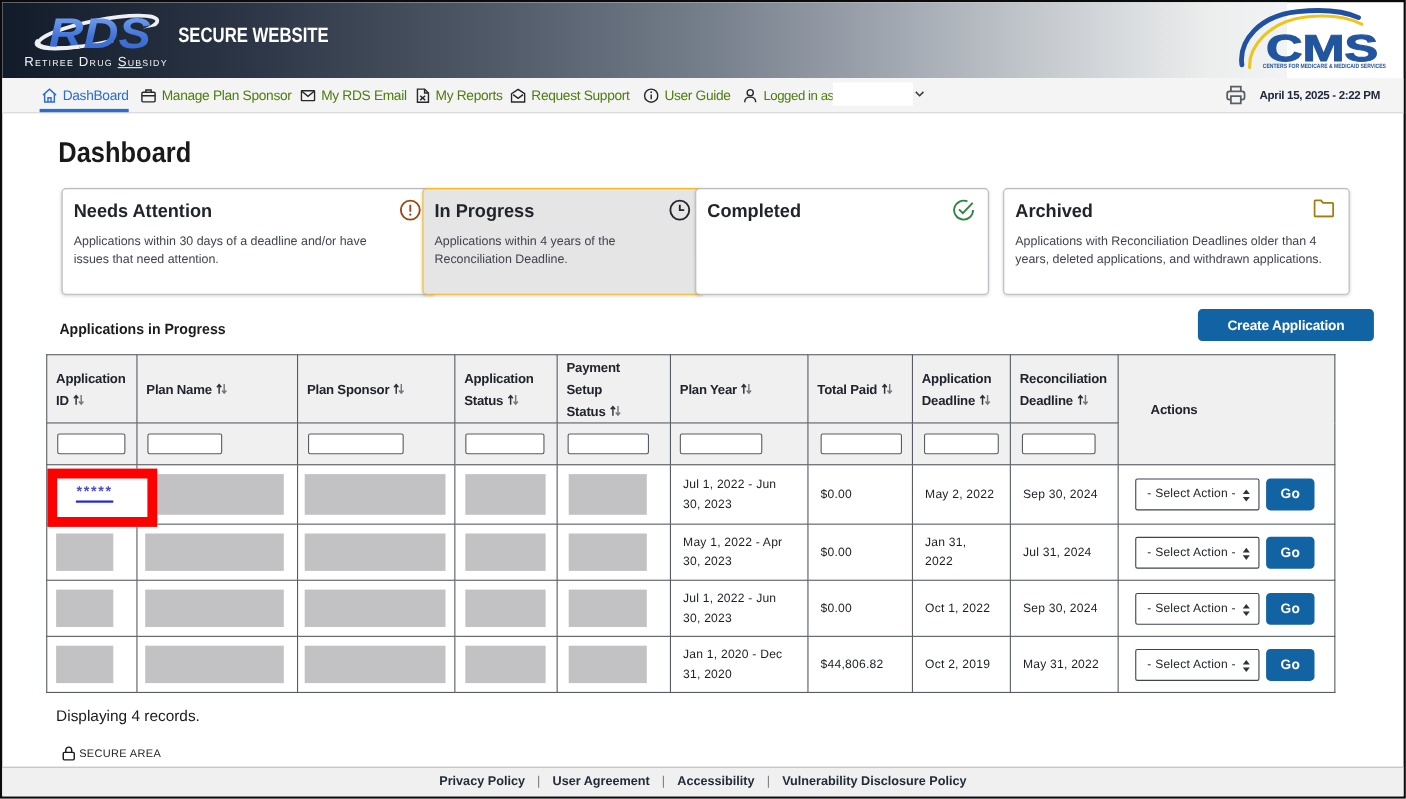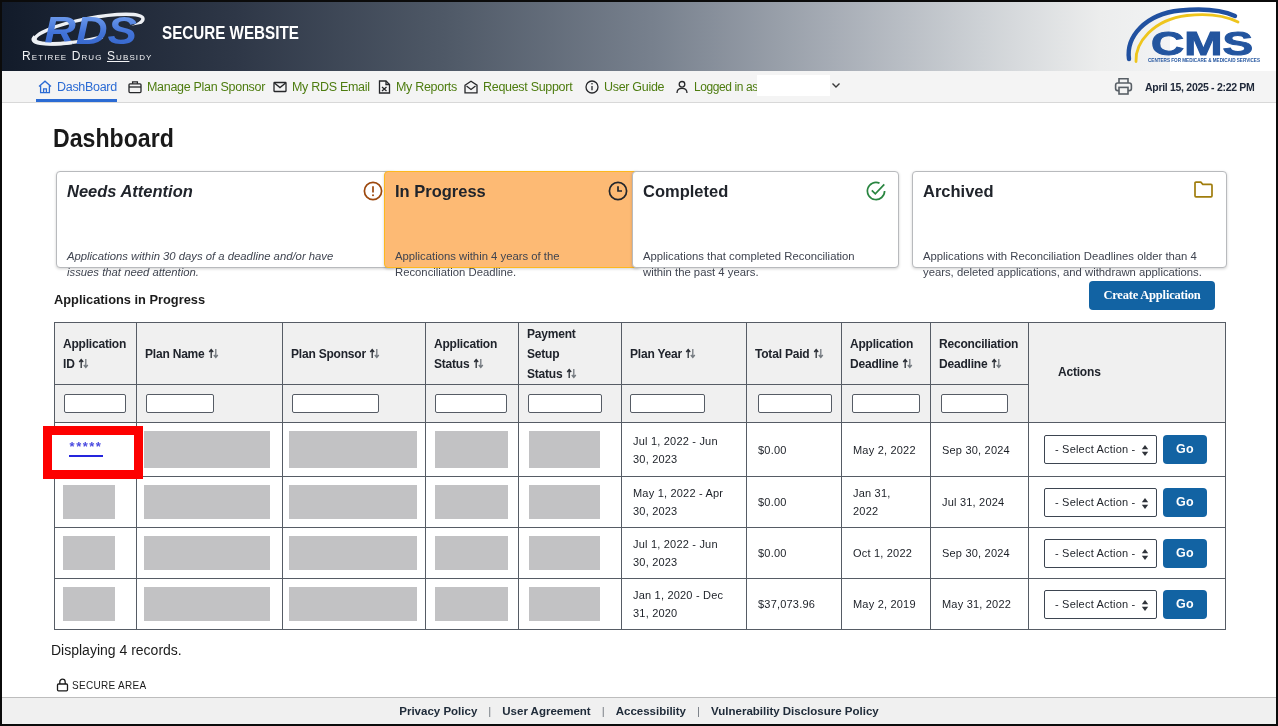--- a/index.html
+++ b/index.html
@@ -25,32 +25,32 @@
 #loginbox { position:absolute; left:755px; top:4px; width:73px; height:21px; background:#fff; }
 #chev { position:absolute; left:829px; top:11px; }
 #printer { position:absolute; left:1112px; top:6px; }
 #navdate { position:absolute; left:1143px; top:0; height:32px; display:flex; align-items:center; font-size:10.5px; font-weight:bold; color:#20293a; letter-spacing:-0.3px; }
 
 
 #h1 { position:absolute; left:51px; top:121px; font-size:26px; font-weight:bold; color:#191919; transform:scaleX(0.89); transform-origin:left top; }
 
 .card { position:absolute; top:169px; height:97px; background:#fff; border:1px solid #b8babd; border-radius:4px; box-shadow:0 1px 3px rgba(0,0,0,0.18); }
 .card h2 { position:absolute; left:10px; top:10px; font-size:17px; font-weight:bold; color:#20242b; transform:scaleX(0.97); transform-origin:left top; }
-.card p { position:absolute; left:10px; top:40px; font-size:11.3px; line-height:16px; color:#3f4450;margin-top:36px; }
+.card p { position:absolute; left:10px; top:40px; font-size:11.3px; line-height:16px; color:#3f4450; }
 .cicon { position:absolute; top:9px; }
-#card1 { left:54px; width:340px;font-style:italic; }
-#card2 { left:382px; width:256px; background:#fdba74; border-color:#fdb81e; }
+#card1 { left:54px; width:340px; }
+#card2 { left:382px; width:256px; background:#e5e5e5; border-color:#fdb81e; }
 #card3 { left:630px; width:267px; }
 #card4 { left:910px; width:315px; }
 
 #apip { position:absolute; left:52px; top:290px; font-size:13.5px; font-weight:bold; color:#1b1b1b; transform:scaleX(0.95); transform-origin:left top; }
-#createbtn { position:absolute; left:1087px; top:279px; width:126px; height:29px; background:#1263a3; border-radius:4px; color:#fff; font-size:12.5px; font-weight:bold; display:flex; align-items:center; justify-content:center; letter-spacing:-0.2px;font-family:Liberation Serif, serif; }
-
-
-#tbl { position:absolute; left:52px; top:320px; border-collapse:collapse; table-layout:fixed; width:1171px; }
+#createbtn { position:absolute; left:1087px; top:279px; width:160px; height:29px; background:#1263a3; border-radius:4px; color:#fff; font-size:12.5px; font-weight:bold; display:flex; align-items:center; justify-content:center; letter-spacing:-0.2px; }
+
+
+#tbl { position:absolute; left:40px; top:320px; border-collapse:collapse; table-layout:fixed; width:1171px; }
 #tbl th, #tbl td { border:1px solid #565c65; vertical-align:middle; }
 #tbl th { background:#f0f0f0; font-size:12px; font-weight:bold; color:#20242c; text-align:left; padding-left:8px; line-height:20px; letter-spacing:-0.2px; }
 #tbl td { font-size:11px; color:#1b1f26; line-height:18px; letter-spacing:0.2px; }
 .frow td { background:#f0f0f0; height:38px; padding-left:9px; }
 .frow input { height:19px; border:1px solid #565c65; border-radius:2px; background:#fff; display:block; }
 .dcell { padding-left:11px; }
 .bx { background:#c2c2c4; height:37px; }
 .sarr { vertical-align:-1px; }
 .acell { padding-left:15px;margin-left:40px; }
 .sel { display:inline-block; vertical-align:middle; width:113px; height:29px; border:1px solid #3d4551; border-radius:2px; background:#fff; font-size:11px; color:#23272e; line-height:27px; padding-left:10px; position:relative; }
@@ -183,21 +183,20 @@
       <path d="M10 5.2 V10 H14" stroke="#23262c" stroke-width="1.7"></path>
     </svg>
   <p>Applications within 4 years of the<br>Reconciliation Deadline.</p>
 </div>
 <div class="card" id="card3">
   <h2>Completed</h2>
   <svg class="cicon" style="right:12px" width="20" height="20" viewBox="0 0 20 20" fill="none">
       <path d="M18.6 10 A 8.6 8.6 0 1 1 13.5 2.15" stroke="#298540" stroke-width="1.7"></path>
       <path d="M5.8 9.3 L9.3 12.8 L18.3 3.4" stroke="#298540" stroke-width="1.7"></path>
     </svg>
-  <p>Applications that completed Reconciliation<br>within the past 4 years.</p>
 </div>
 <div class="card" id="card4">
   <h2>Archived</h2>
   <svg class="cicon" style="right:13px" width="19" height="17" viewBox="0 0 19 17" fill="none" stroke="#a07d0c" stroke-width="1.7">
       <path d="M1 14.8 V2.2 C1 1.6 1.4 1.2 2 1.2 H6.8 L8.8 3.4 H17 C17.6 3.4 18 3.8 18 4.4 V14.8 C18 15.4 17.6 15.8 17 15.8 H2 C1.4 15.8 1 15.4 1 14.8 Z"></path>
     </svg>
   <p>Applications with Reconciliation Deadlines older than 4<br>years, deleted applications, and withdrawn applications.</p>
 </div>
 
 <div id="apip">Applications in Progress</div>
@@ -368,22 +367,22 @@
   <td>
           <div class="bx" style="width:128px;margin-left:6px;height:34px"></div>
         </td>
   <td>
           <div class="bx" style="width:73px;margin-left:9px;height:34px"></div>
         </td>
   <td>
           <div class="bx" style="width:71px;margin-left:10px;height:34px"></div>
         </td>
   <td class="dcell" style="white-space:nowrap">Jan 1, 2020 - Dec<br>31, 2020</td>
-  <td class="dcell">$37,073.96</td>
-  <td class="dcell" style="white-space:nowrap">May 2, 2019</td>
+  <td class="dcell">$44,806.82</td>
+  <td class="dcell" style="white-space:nowrap">Oct 2, 2019</td>
   <td class="dcell" style="white-space:nowrap">May 31, 2022</td>
   <td class="acell"><span class="sel">- Select Action - <svg width="8" height="13" viewBox="0 0 8 13">
               <path d="M4 1 L7.2 5.2 H0.8 Z" fill="#2f333a"></path>
               <path d="M4 12 L0.8 7.8 H7.2 Z" fill="#2f333a"></path>
             </svg></span><span class="gobtn">Go</span></td>
 </tr>
 </tbody>
   </table>
 
 <div id="redbox"><span>*****</span></div>

